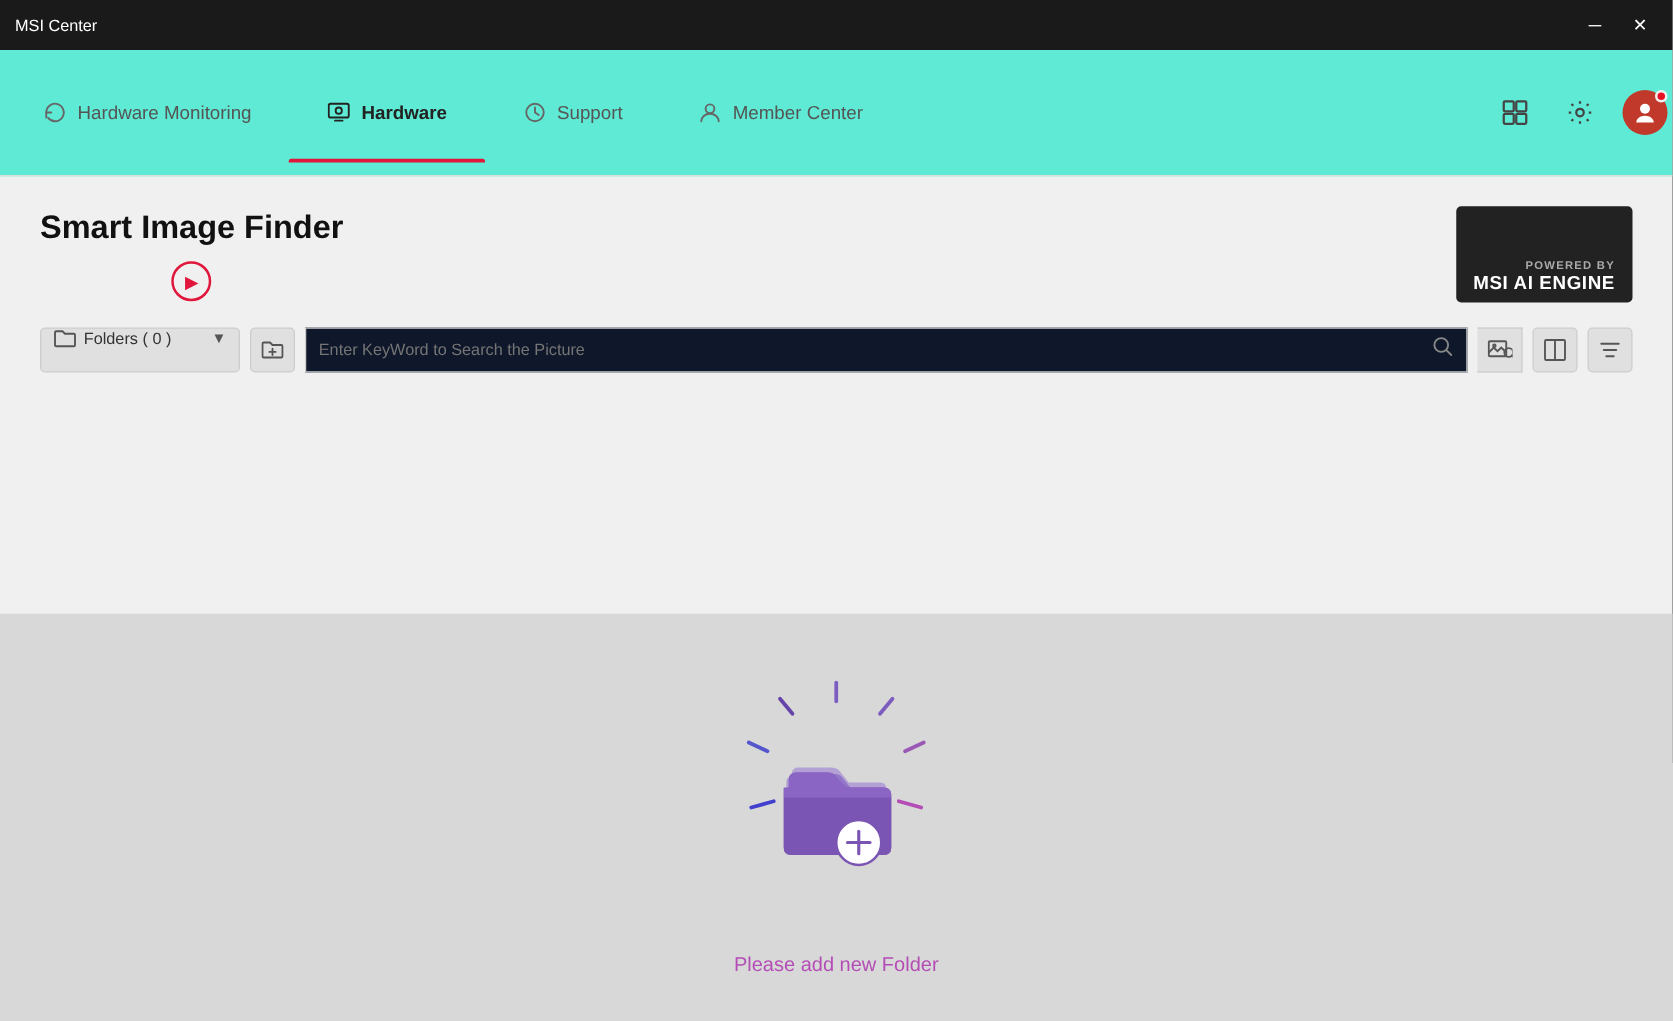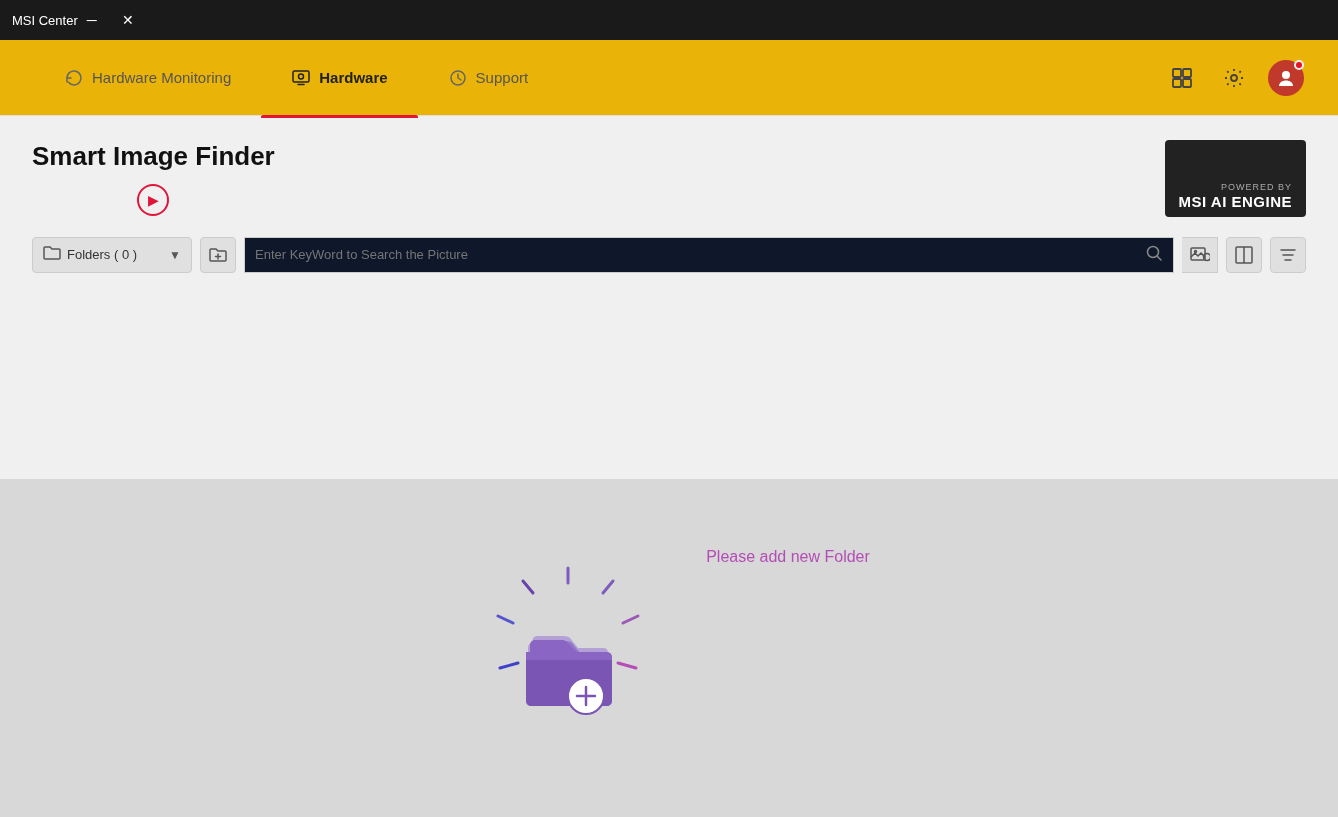--- a/index.html
+++ b/index.html
@@ -4,21 +4,21 @@
   <style>
     * { margin: 0; padding: 0; box-sizing: border-box; }
     body { width: 1338px; height: 817px; background: #1a1a1a; font-family: 'Segoe UI', Arial, sans-serif; overflow: hidden; }
 
     
     .titlebar {
       background: #1a1a1a;
       height: 40px;
       display: flex;
       align-items: center;
-      justify-content: flex-start;
+      justify-content: space-between;
       padding: 0 12px;
       user-select: none;
     }
     .titlebar-title {
       color: #ffffff;
       font-size: 13px;
       font-weight: 500;
     }
     .titlebar-controls {
       display: flex;
@@ -41,25 +41,25 @@
     
     .app {
       background: #f0f0f0;
       height: 777px;
       display: flex;
       flex-direction: column;
     }
 
     
     .navbar {
-      background: #eab308;
-      height: 76px;
-      display: flex;
-      align-items: center;
-      padding: 0 34px;
+      background: #5eead4;
+      height: 101px;
+      display: flex;
+      align-items: center;
+      padding: 0 4px;
       border-bottom: 1px solid #ddd;
     }
     .nav-tabs {
       display: flex;
       align-items: center;
       gap: 0;
       flex: 1;
     }
     .nav-tab {
       display: flex;
@@ -186,21 +186,21 @@
       border-radius: 4px;
       font-size: 13px;
       font-weight: 600;
       display: flex;
       flex-direction: column;
       align-items: flex-end;
       line-height: 1.2;
     }
     .ai-engine-badge .powered-by {
       font-size: 9px;
-      font-weight: 400;
+      font-weight: 700;
       color: #aaa;
       letter-spacing: 1px;
       text-transform: uppercase;
       margin-top: 36px;
     }
     .ai-engine-badge .engine-name {
       font-size: 15px;
       font-weight: 700;
       color: #fff;
       letter-spacing: 0.5px;
@@ -209,21 +209,21 @@
 
     
     .toolbar {
       display: flex;
       align-items: center;
       gap: 8px;
       margin-bottom: 0;
     }
     .folder-select {
       display: flex;
-      align-items: center;
+      align-items: flex-start;
       background: #e0e0e0;
       border: 1px solid #ccc;
       border-radius: 4px;
       padding: 0 10px;
       height: 36px;
       cursor: pointer;
       gap: 6px;
       min-width: 160px;
     }
     .folder-select-label {
@@ -317,22 +317,22 @@
       align-items: center;
       justify-content: center;
       flex-direction: column;
       gap: 20px;
       position: relative;
     }
 
     
     .empty-state {
       display: flex;
-      flex-direction: row;
-      align-items: flex-start;
+      flex-direction: column;
+      align-items: center;
       gap: 38px;
     }
     .empty-state-text {
       color: #b44db5;
       font-size: 16px;
       font-weight: 500;
     }
   </style>
 </head>
 <body>
@@ -374,20 +374,29 @@
       <button class="nav-tab">
         <span class="nav-tab-icon">
           <svg width="18" height="18" viewBox="0 0 18 18" fill="none" stroke="currentColor" stroke-width="1.5">
             <circle cx="9" cy="9" r="7"></circle>
             <polyline points="9,5 9,9 12,11" stroke-linecap="round" stroke-linejoin="round"></polyline>
           </svg>
         </span>
         <span>Support</span>
       </button>
 
+      <button class="nav-tab">
+        <span class="nav-tab-icon">
+          <svg width="18" height="18" viewBox="0 0 18 18" fill="none" stroke="currentColor" stroke-width="1.5">
+            <circle cx="9" cy="6" r="3.5"></circle>
+            <path d="M2 16c0-3.3 3.1-6 7-6s7 2.7 7 6" stroke-linecap="round"></path>
+          </svg>
+        </span>
+        <span>Member Center</span>
+      </button>
     </div>
 
     <div class="nav-right">
       <button class="nav-icon-btn">
         <svg width="22" height="22" viewBox="0 0 22 22" fill="none" stroke="#444" stroke-width="1.8">
           <rect x="2" y="2" width="8" height="8" rx="1"></rect>
           <rect x="12" y="2" width="8" height="8" rx="1"></rect>
           <rect x="2" y="12" width="8" height="8" rx="1"></rect>
           <rect x="12" y="12" width="8" height="8" rx="1"></rect>
         </svg>

